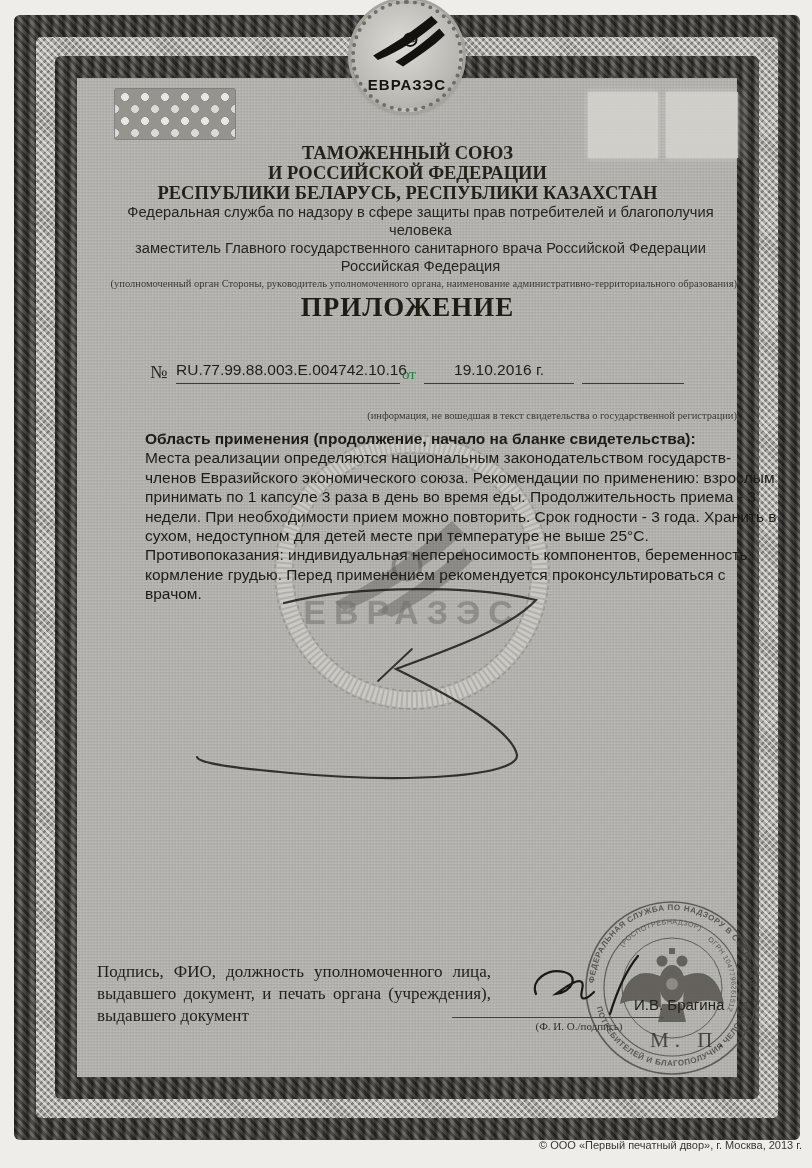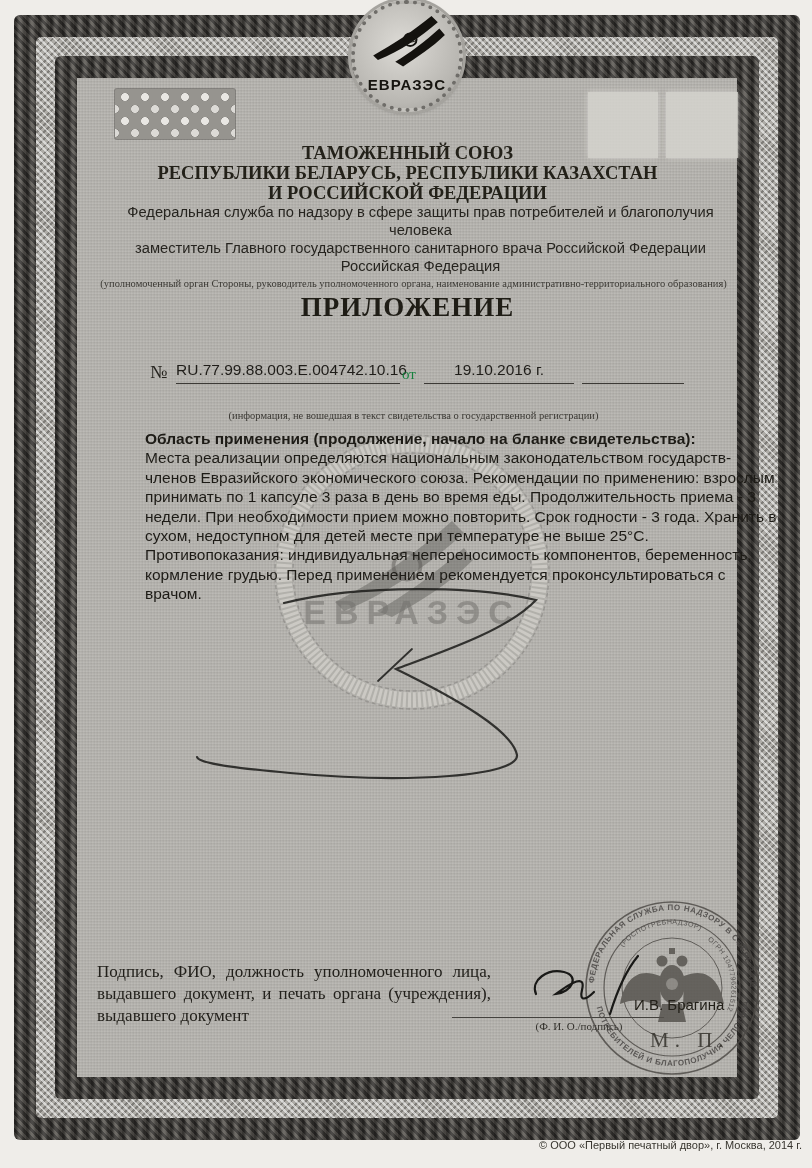--- a/index.html
+++ b/index.html
@@ -48,21 +48,21 @@
     background-size:20px 24px; box-shadow:0 0 0 1px rgba(60,58,55,.4);}
   .patch{position:absolute;top:92px;height:66px;background:rgba(213,211,206,.85);
     box-shadow:0 0 6px rgba(213,211,206,.9);}
   .patch1{left:588px;width:70px;}
   .patch2{left:666px;width:72px;}
   
   .hdr{position:absolute;left:78px;right:75px;top:143px;text-align:center;z-index:3;}
   .hdr .serifline{font-family:"Liberation Serif",serif;font-weight:bold;font-size:18.5px;
     line-height:20px;color:#232119;}
   .hdr .sansline{font-size:14.7px;line-height:18px;color:#26241f;padding-left:26px;}
-  .smallnote{position:absolute;left:90px;right:75px;text-align:center;
+  .smallnote{position:absolute;left:90px;right:75px;text-align:right;
     font-family:"Liberation Serif",serif;font-size:10.5px;color:#3b3934;z-index:3;}
   .note1{top:278px;}
   .note2{top:410px;}
   .title1{position:absolute;left:78px;right:75px;top:292px;text-align:center;
     font-family:"Liberation Serif",serif;font-weight:bold;font-size:27px;letter-spacing:1px;
     color:#1f1d16;z-index:3;}
   .title2{position:absolute;left:78px;right:75px;top:321px;text-align:center;
     font-family:"Liberation Serif",serif;font-weight:bold;font-size:23px;color:#1f1d16;z-index:3;}
   .no-sign{position:absolute;left:150px;top:362px;font-family:"Liberation Serif",serif;
     font-size:18px;color:#26241f;z-index:3;}
@@ -126,22 +126,22 @@
     </svg>
     <div class="badge-label">ЕВРАЗЭС</div>
   </div>
 
   <div class="hologram"></div>
   <div class="patch patch1"></div>
   <div class="patch patch2"></div>
 
   <div class="hdr">
     <div class="serifline">ТАМОЖЕННЫЙ СОЮЗ</div>
+    <div class="serifline">И РОССИЙСКОЙ ФЕДЕРАЦИИ</div>
     <div class="serifline">РЕСПУБЛИКИ БЕЛАРУСЬ, РЕСПУБЛИКИ КАЗАХСТАН</div>
-    <div class="serifline">И РОССИЙСКОЙ ФЕДЕРАЦИИ</div>
     <div class="sansline">Федеральная служба по надзору в сфере защиты прав потребителей и благополучия человека</div>
     <div class="sansline">заместитель Главного государственного санитарного врача Российской Федерации</div>
     <div class="sansline">Российская Федерация</div>
   </div>
   <div class="smallnote note1">(уполномоченный орган Стороны, руководитель уполномоченного органа, наименование административно-территориального образования)</div>
 
   <div class="title1">ПРИЛОЖЕНИЕ</div>
 
   <span class="no-sign">№</span>
   <span class="seg seg1">RU.77.99.88.003.E.004742.10.16</span>
@@ -202,15 +202,15 @@
   </svg>
 
   <div class="signer">И.В. Брагина</div>
   <div class="sealmark">М. П.</div>
 
   <svg class="handsig" width="130" height="72" viewBox="0 0 130 72">
     <path d="M8,42 C2,28 20,16 36,20 C52,24 44,40 28,42 C44,30 58,22 54,38 C51,50 58,48 66,40" fill="none" stroke="#191917" stroke-width="2.2" stroke-linecap="round"></path>
     <path d="M82,62 C90,36 100,16 110,4" fill="none" stroke="#191917" stroke-width="2.2" stroke-linecap="round"></path>
   </svg>
 
-  <div class="footer">© ООО «Первый печатный двор», г. Москва, 2014 г.</div>
+  <div class="footer">© ООО «Первый печатный двор», г. Москва, 2013 г.</div>
 
 </div>
 
 </body></html>

